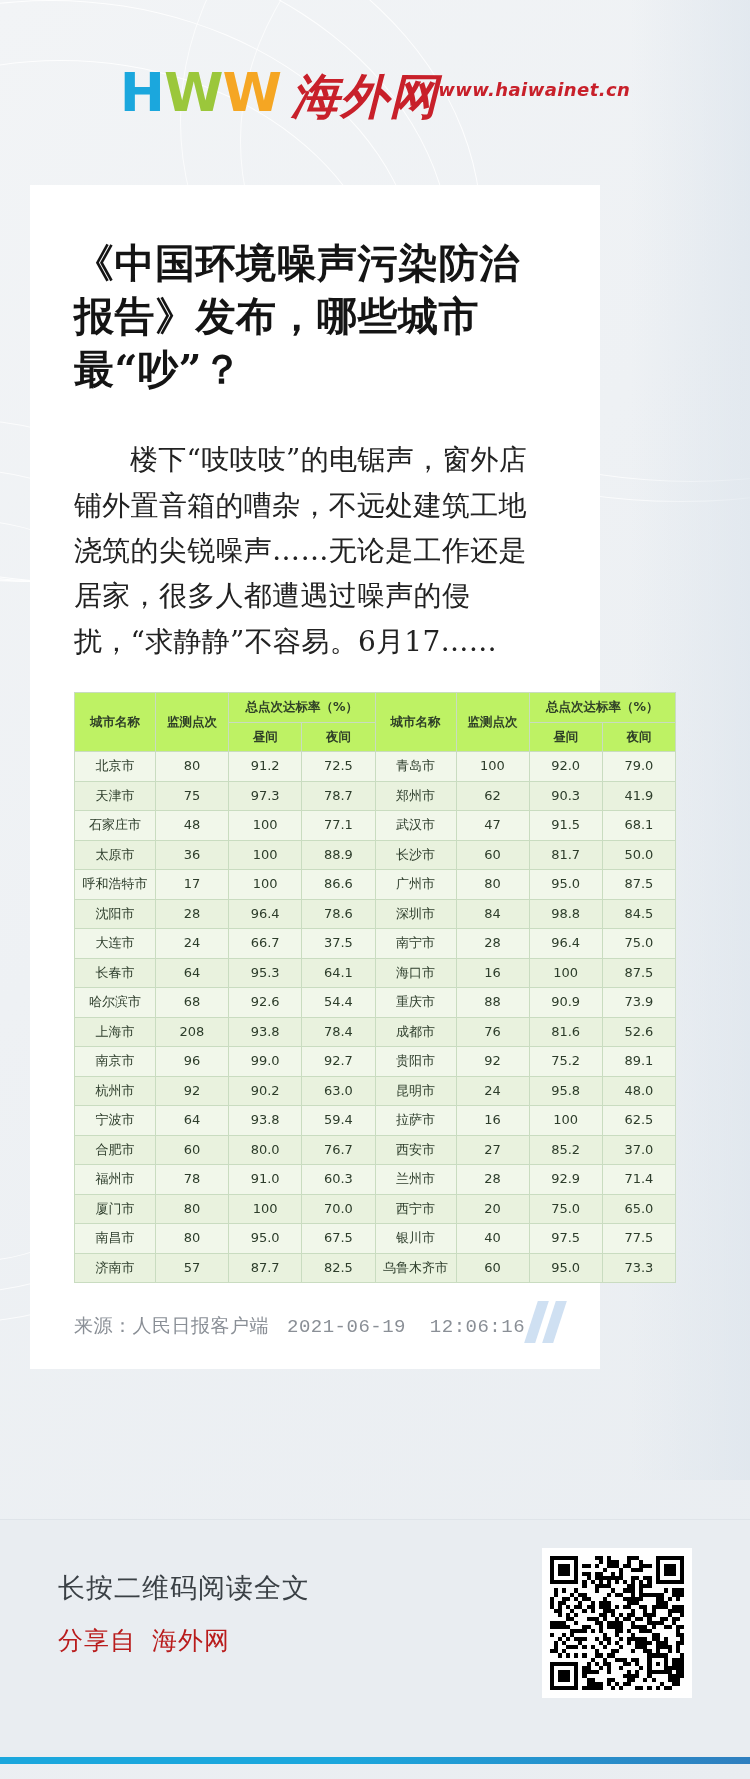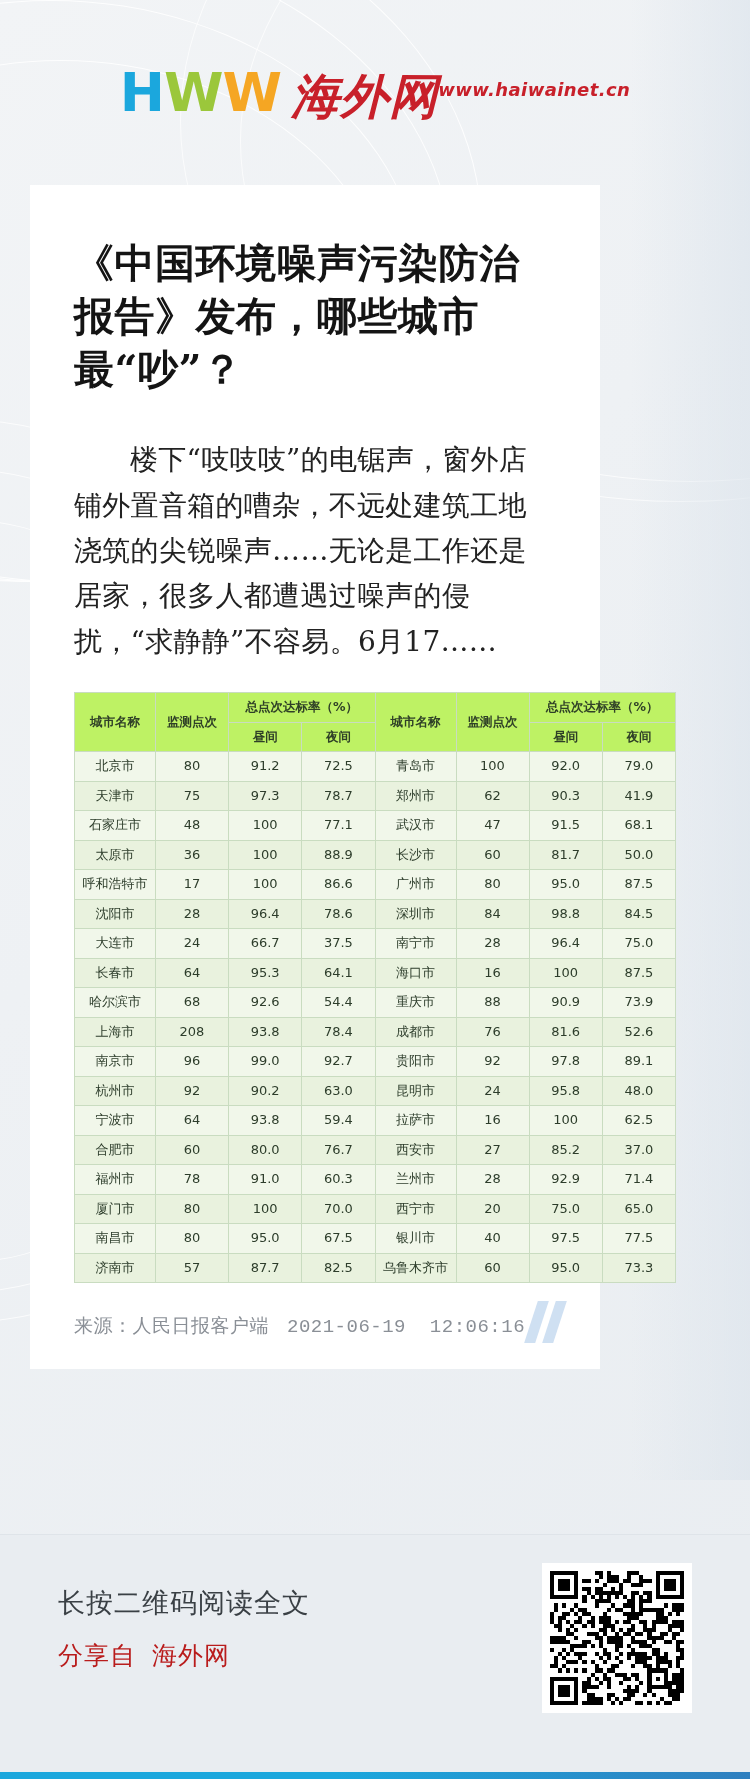--- a/index.html
+++ b/index.html
@@ -182,21 +182,21 @@
     width: 11px;
     height: 42px;
     background: #cfe0f2;
     transform: skewX(-18deg);
   }
 
   
   .footer {
     position: absolute;
     left: 0;
-    bottom: 0;
+    bottom: 15px;
     width: 750px;
     height: 245px;
     background: #e9edf1;
     border-top: 1px solid #dfe4e9;
     box-sizing: border-box;
   }
   .footer-inner {
     position: relative;
     height: 100%;
     padding: 50px 0 0 58px;
@@ -389,21 +389,21 @@
               <td class="c-day">81.6</td>
               <td class="c-night">52.6</td>
             </tr>
             <tr>
               <td class="c-name">南京市</td>
               <td class="c-pts">96</td>
               <td class="c-day">99.0</td>
               <td class="c-night">92.7</td>
               <td class="c-name">贵阳市</td>
               <td class="c-pts">92</td>
-              <td class="c-day">97.8</td>
+              <td class="c-day">75.2</td>
               <td class="c-night">89.1</td>
             </tr>
             <tr>
               <td class="c-name">杭州市</td>
               <td class="c-pts">92</td>
               <td class="c-day">90.2</td>
               <td class="c-night">63.0</td>
               <td class="c-name">昆明市</td>
               <td class="c-pts">24</td>
               <td class="c-day">95.8</td>

